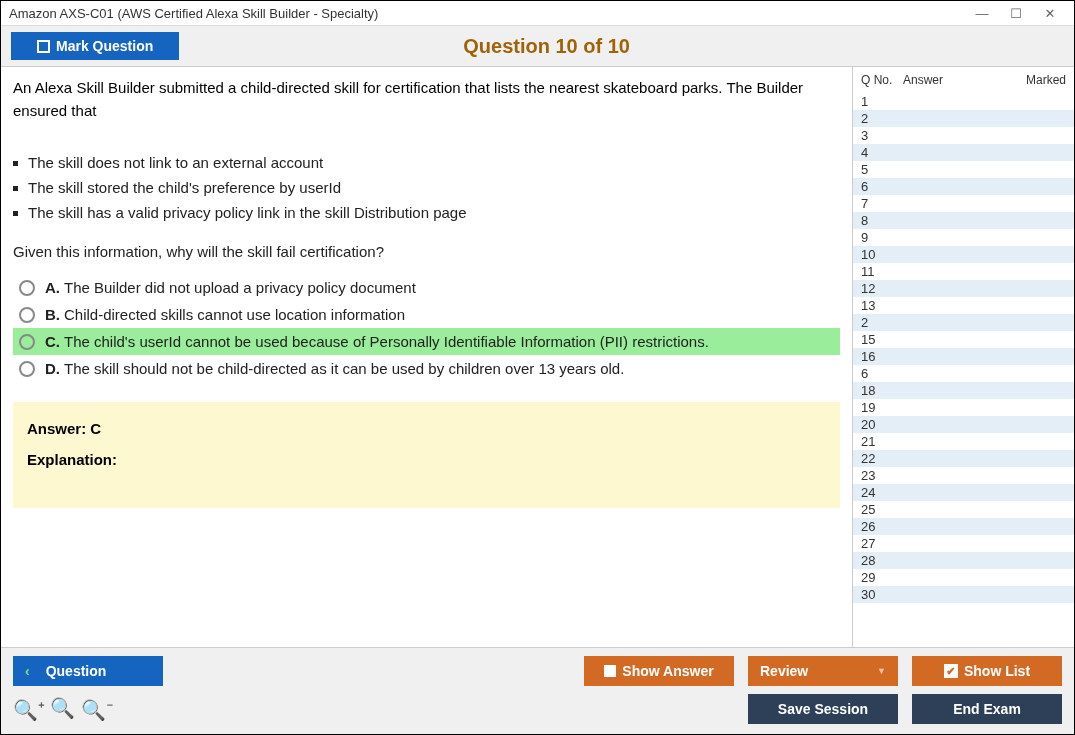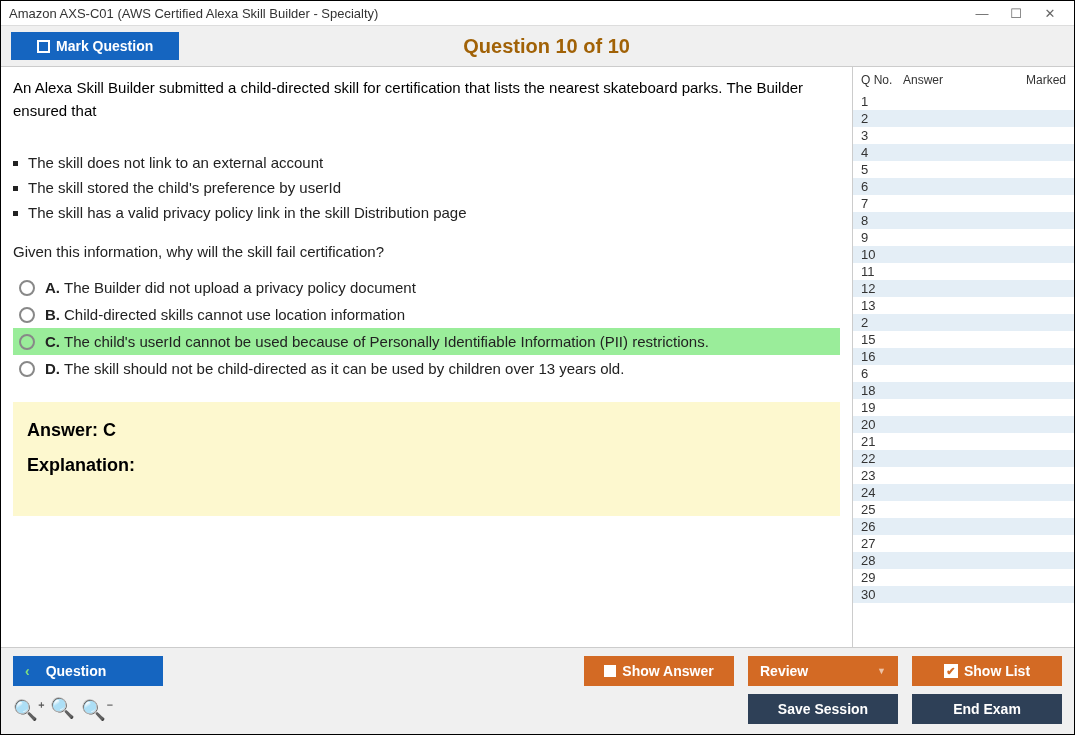--- a/index.html
+++ b/index.html
@@ -143,21 +143,21 @@
       margin-right: 10px;
       flex-shrink: 0;
     }
     .option-label {
       font-weight: bold;
       margin-right: 4px;
     }
     .answer-box {
       background: #fdf8cf;
       padding: 18px 14px 40px 14px;
-      font-size: 18px;
+      font-size: 15px;
     }
     .answer-line {
       font-weight: bold;
       margin-bottom: 14px;
     }
     .explanation-label {
       font-weight: bold;
     }
     .question-list-panel {
       width: 222px;

